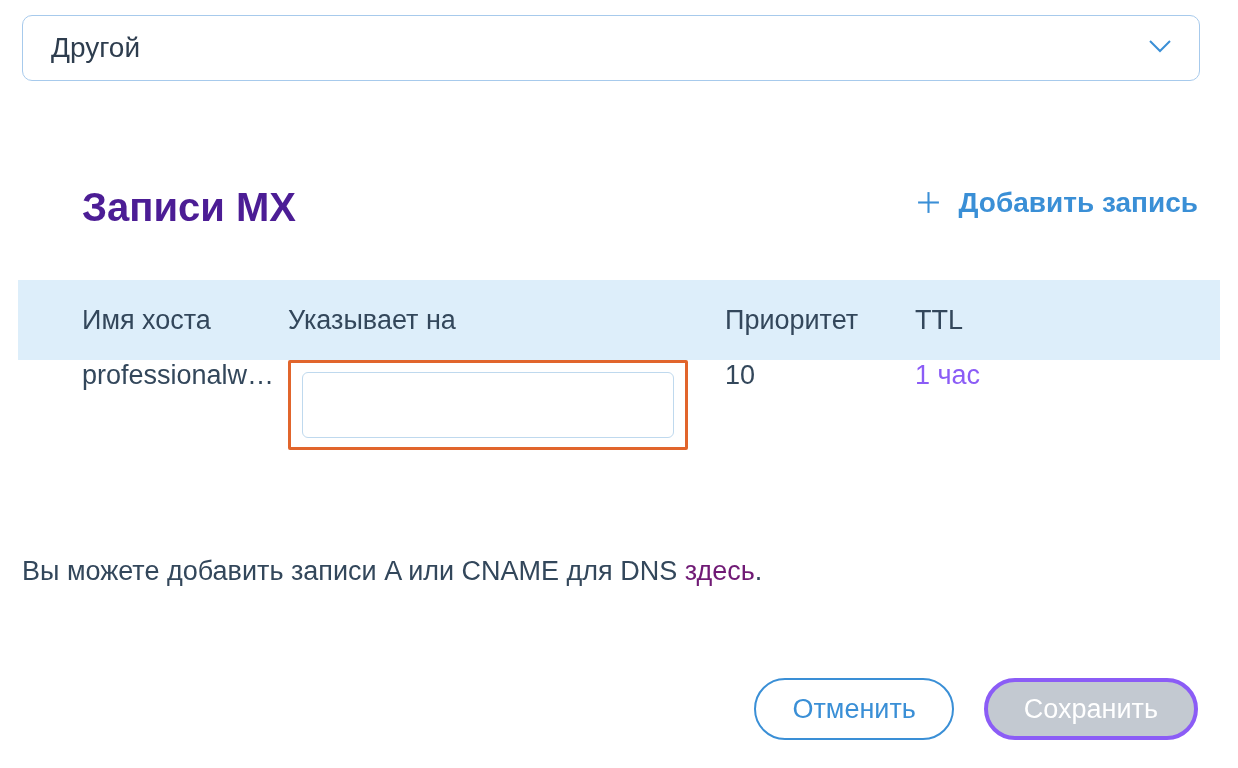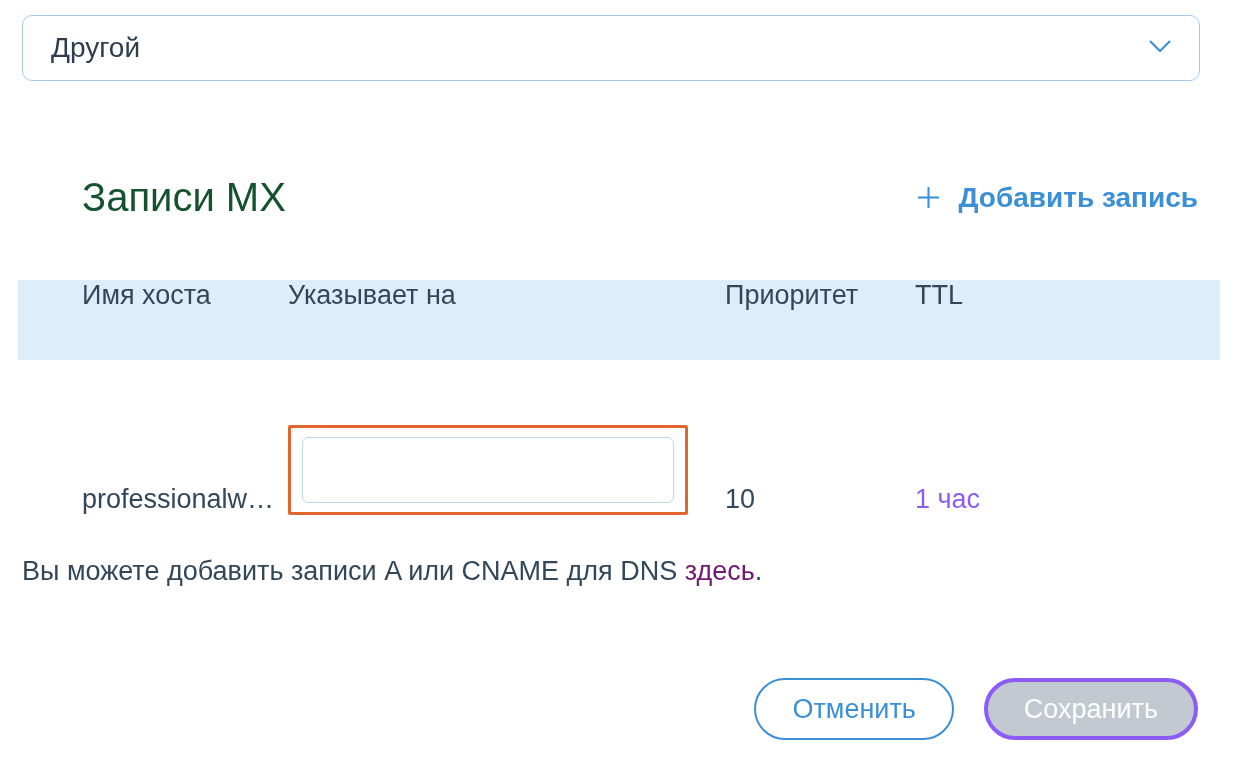--- a/index.html
+++ b/index.html
@@ -44,22 +44,23 @@
     position: absolute;
     left: 82px;
     right: 40px;
     top: 175px;
     display: flex;
     align-items: center;
   }
   .section-title {
     flex: 1;
     font-size: 40px;
-    font-weight: 400;
-    color: #14532d;
+    font-weight: 700;
+    color: #4c1d95;
+    margin-top: 10px;
   }
   .add-record {
     display: inline-flex;
     align-items: center;
     color: #3A8FD6;
     font-size: 28px;
     font-weight: 700;
     cursor: pointer;
   }
   .add-record .plus {
@@ -72,33 +73,34 @@
   .table {
     position: absolute;
     left: 18px;
     right: 18px;
     top: 280px;
   }
   .thead {
     background: #DDEEFA;
     height: 80px;
     display: flex;
+    align-items: center;
     font-size: 27px;
     font-weight: 400;
     color: #33475B;
   }
   .col-host   { width: 270px;  padding-left: 64px; }
   .col-points { width: 430px;  padding-left: 0px;  }
   .col-prio   { width: 190px;  padding-left: 0px; margin-left: 7px;  }
   .col-ttl    { flex: 1;       padding-left: 0px;  }
 
   .trow {
     height: 155px;
     display: flex;
-    align-items: flex-end;
+    align-items: flex-start;
     font-size: 27px;
     font-weight: 400;
     color: #33475B;
   }
 
   .points-wrap {
     border: 3px solid #E1652C;
     border-radius: 2px;
     padding: 9px 11px;
     width: 400px;

